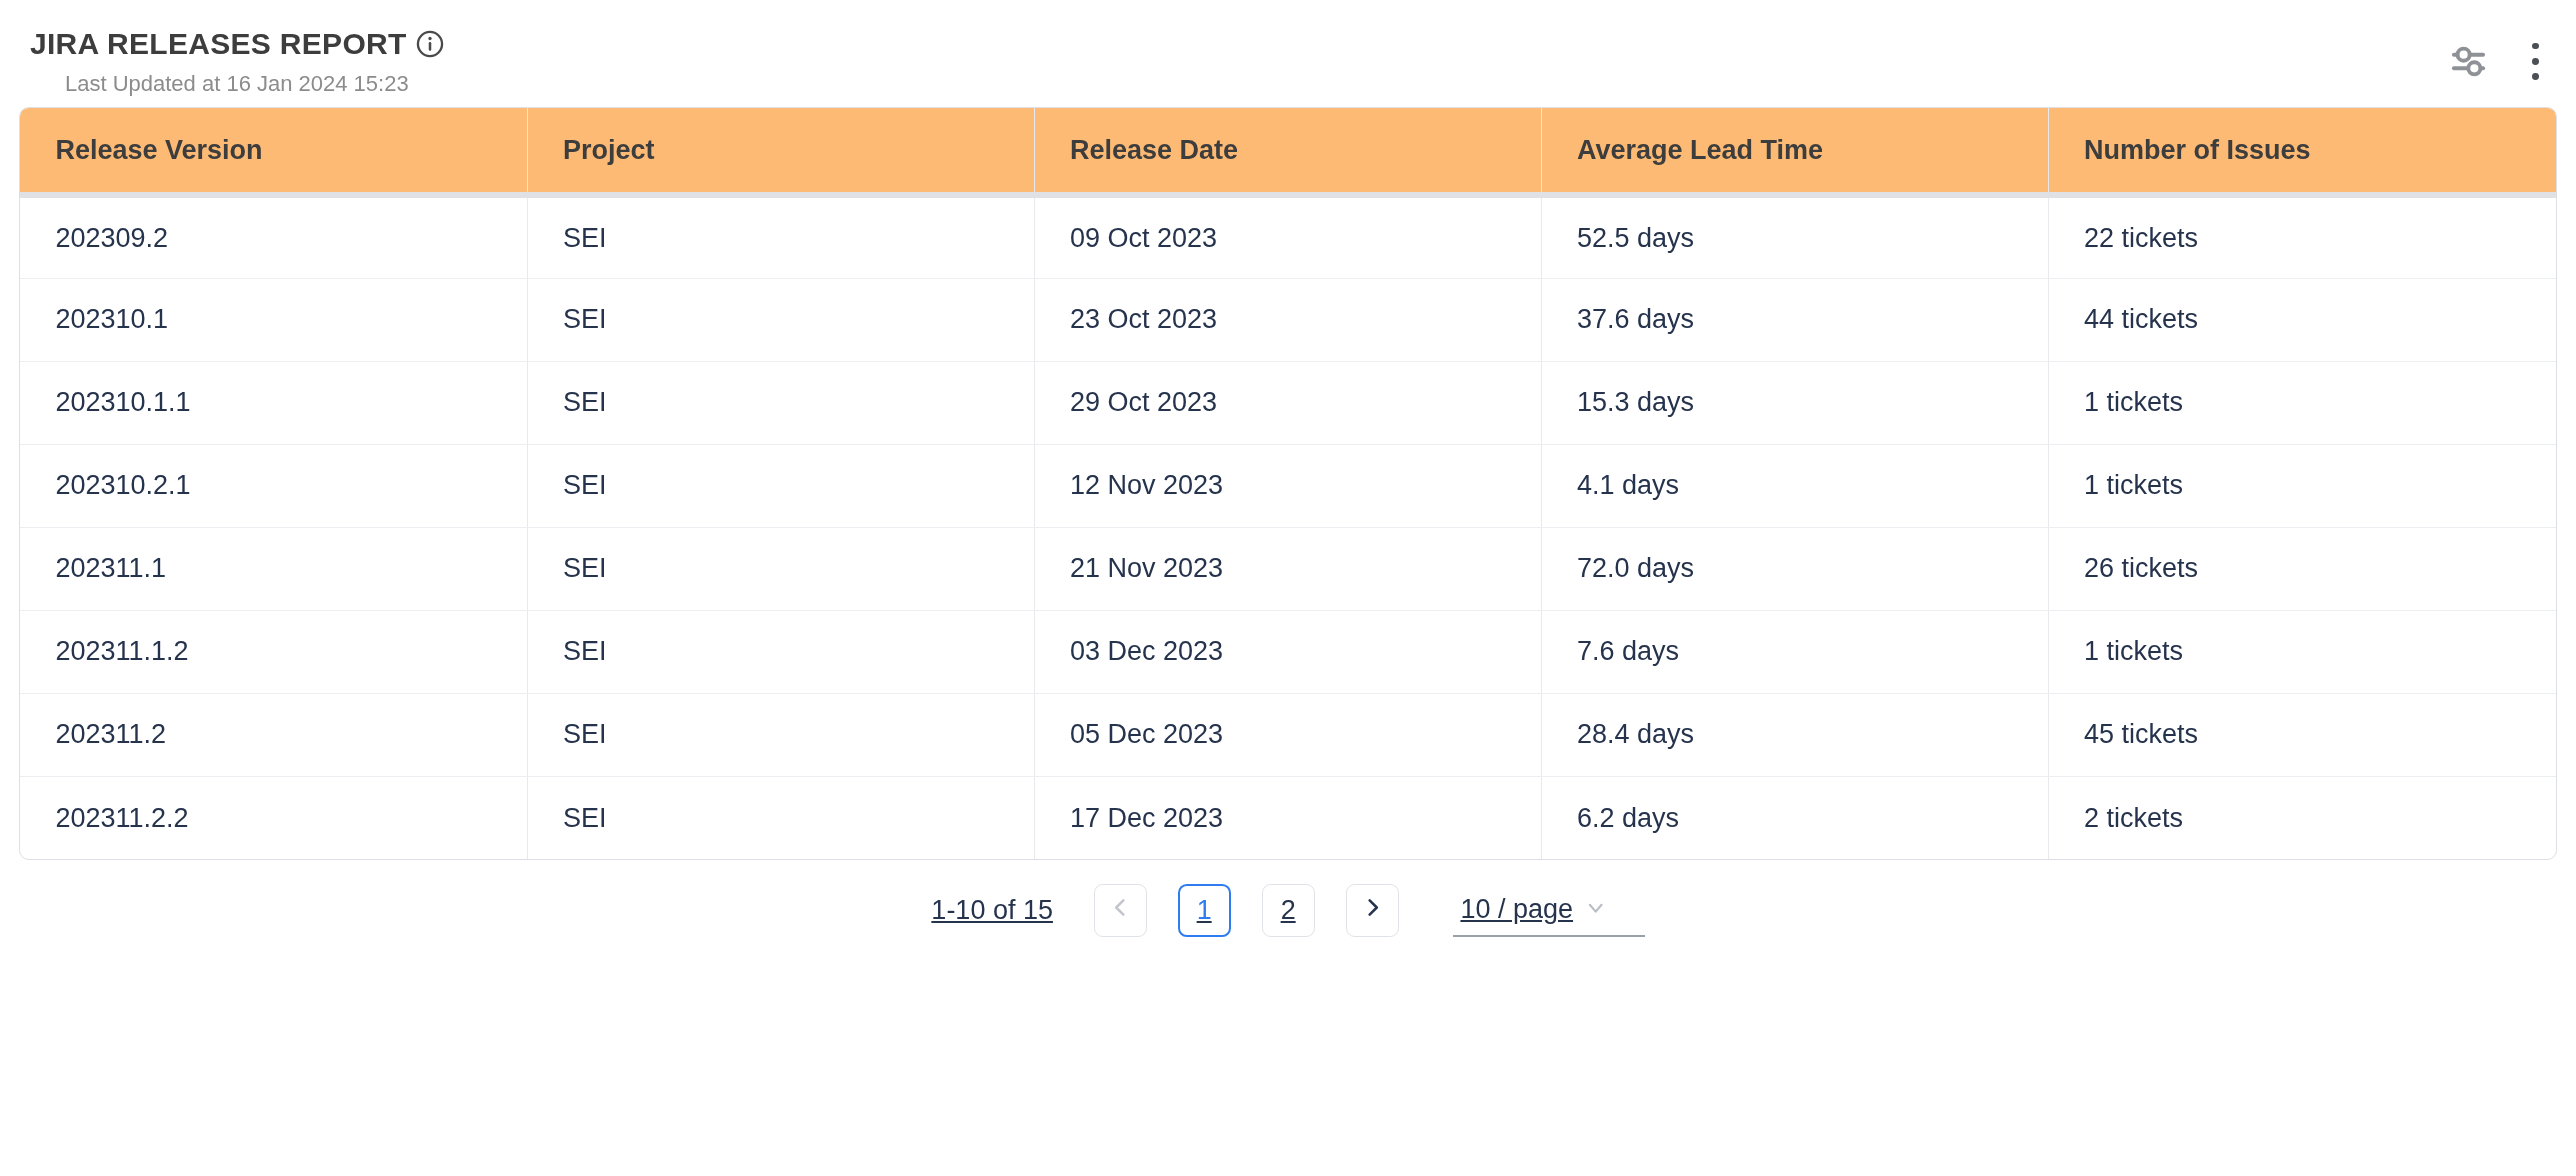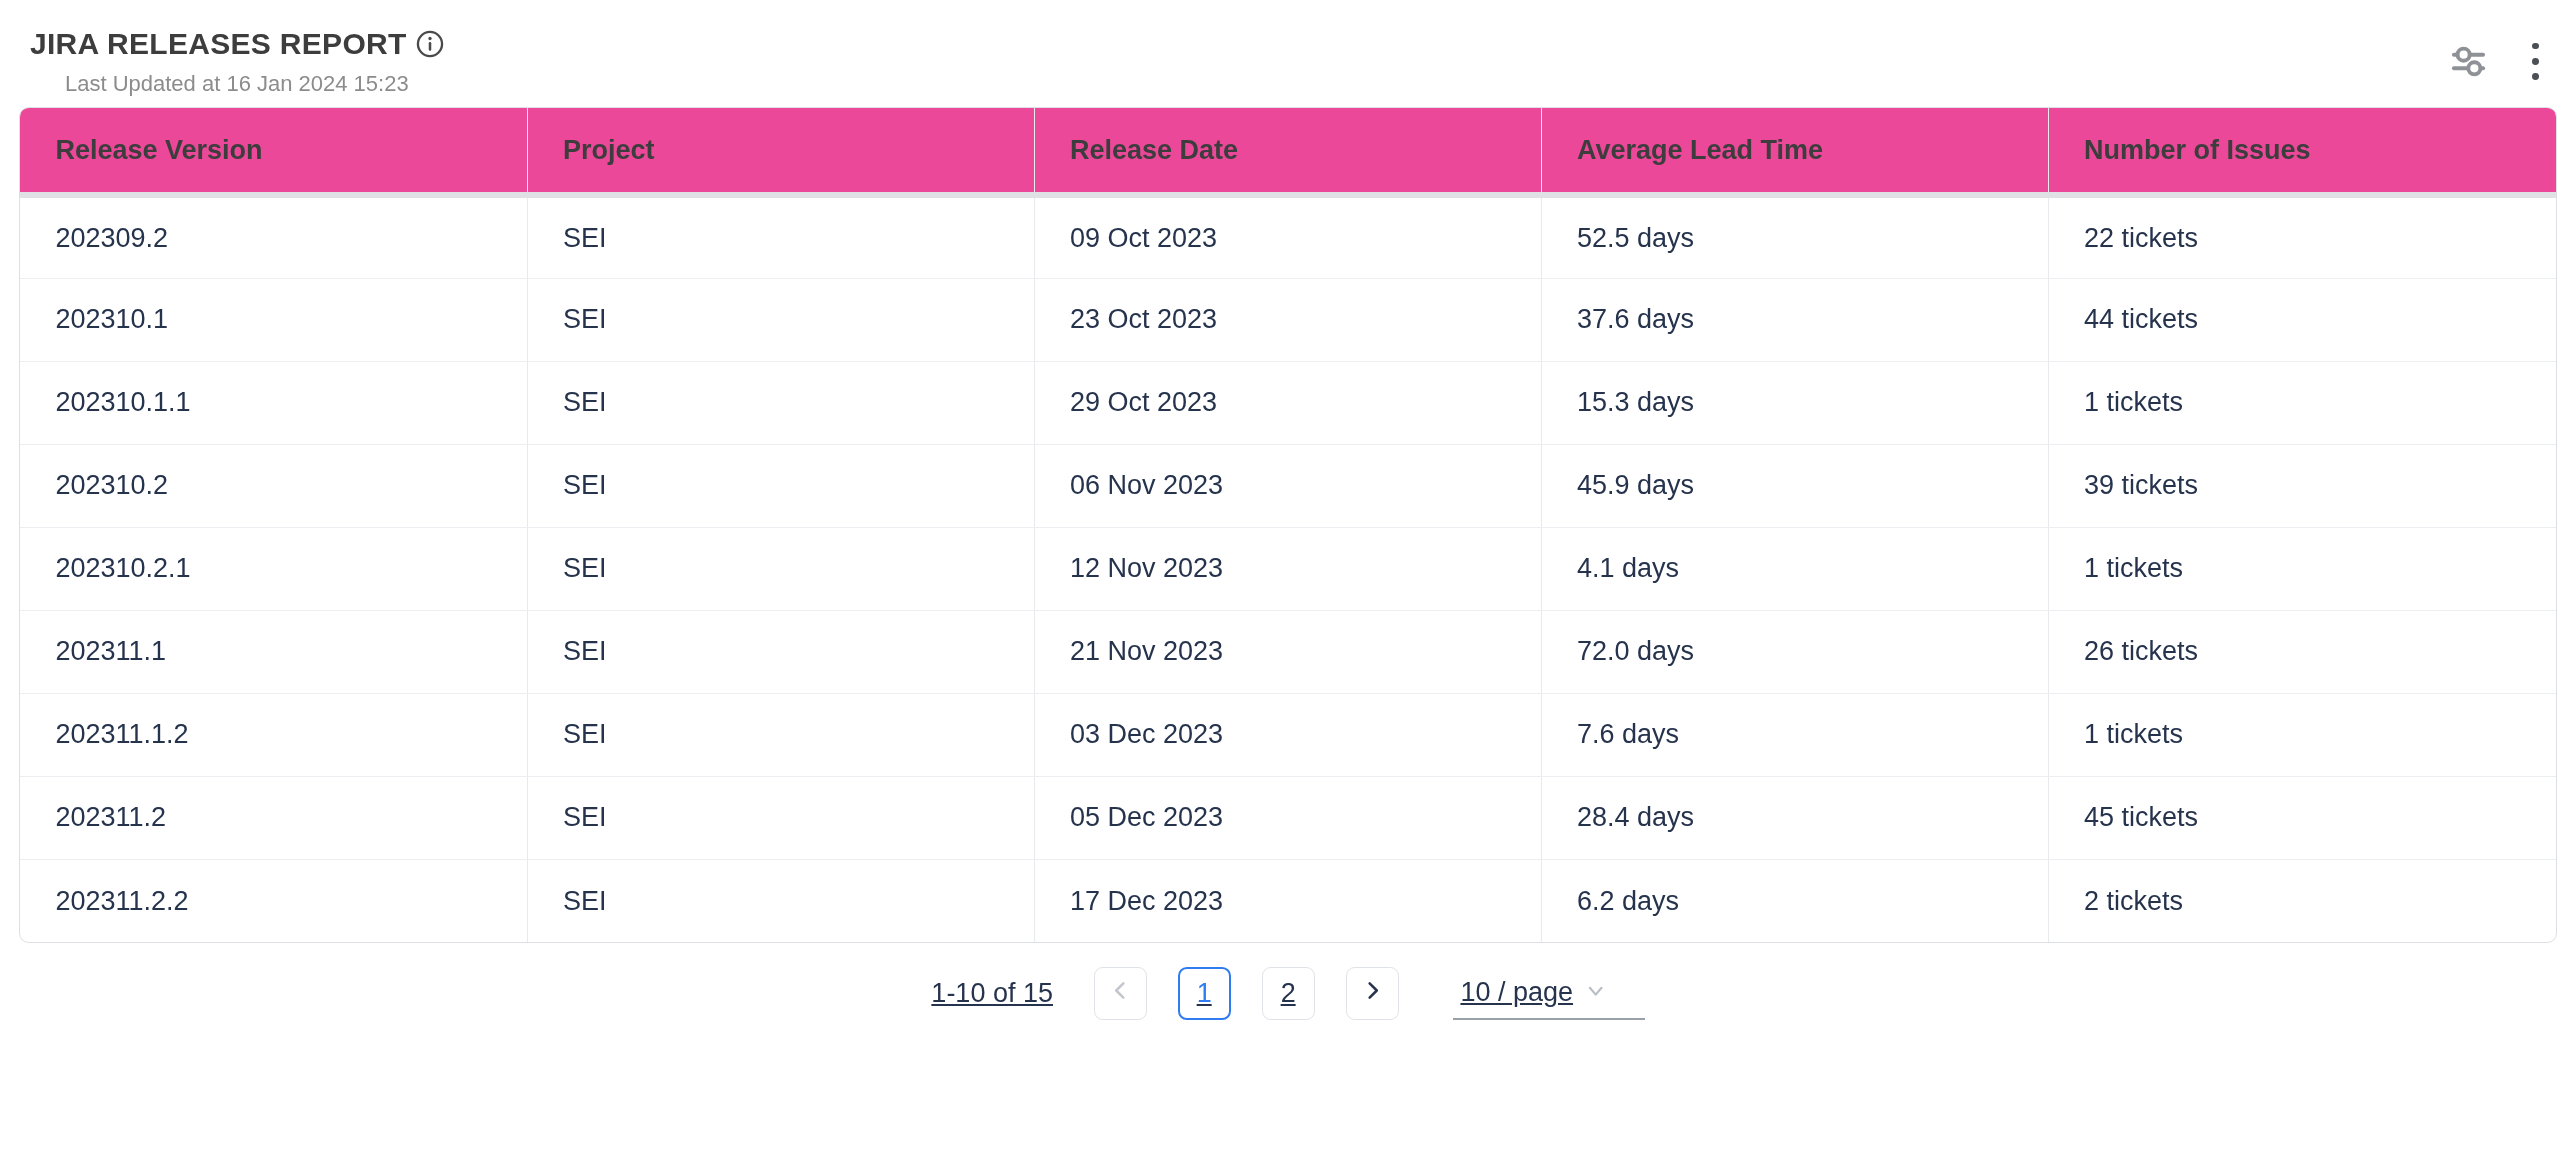--- a/index.html
+++ b/index.html
@@ -23,21 +23,21 @@
   .icon-btn { display:inline-flex; align-items:center; justify-content:center; background:none; border:none; padding:0; cursor:pointer; }
   .kebab { display:flex; flex-direction:column; gap:8.7px; }
   .kebab i { display:block; width:6.8px; height:6.8px; border-radius:50%; background:#4c4f54; }
 
   
   .table-card { margin: 10.7px 19.4px 0 19.4px; border: 1.9px solid #dcdfe3; border-radius: 9.7px; overflow: hidden; background:#fff; }
   table { width:100%; border-collapse:collapse; table-layout:fixed; }
   th {
     height: 87px; text-align:left; padding:0 9.7px 0 35px;
     font-size:27px; font-weight:700; color:#3d3d3d;
-    border-bottom: 6.8px solid #dfe1e5; background:#ec4899;
+    border-bottom: 6.8px solid #dfe1e5; background:#fdba74;
   }
   td {
     height: 83px; padding:0 9.7px 0 35px;
     font-size:27px; color:#26334d;
     border-bottom: 1.9px solid #eceef1;
   }
   th:not(:last-child), td:not(:last-child) { border-right: 1.9px solid #e7e9ec; }
   tbody tr:last-child td { border-bottom:none; }
 
   
@@ -122,27 +122,20 @@
             <td>44 tickets</td>
           </tr>
           <tr>
             <td>202310.1.1</td>
             <td>SEI</td>
             <td>29 Oct 2023</td>
             <td>15.3 days</td>
             <td>1 tickets</td>
           </tr>
           <tr>
-            <td>202310.2</td>
-            <td>SEI</td>
-            <td>06 Nov 2023</td>
-            <td>45.9 days</td>
-            <td>39 tickets</td>
-          </tr>
-          <tr>
             <td>202310.2.1</td>
             <td>SEI</td>
             <td>12 Nov 2023</td>
             <td>4.1 days</td>
             <td>1 tickets</td>
           </tr>
           <tr>
             <td>202311.1</td>
             <td>SEI</td>
             <td>21 Nov 2023</td>

